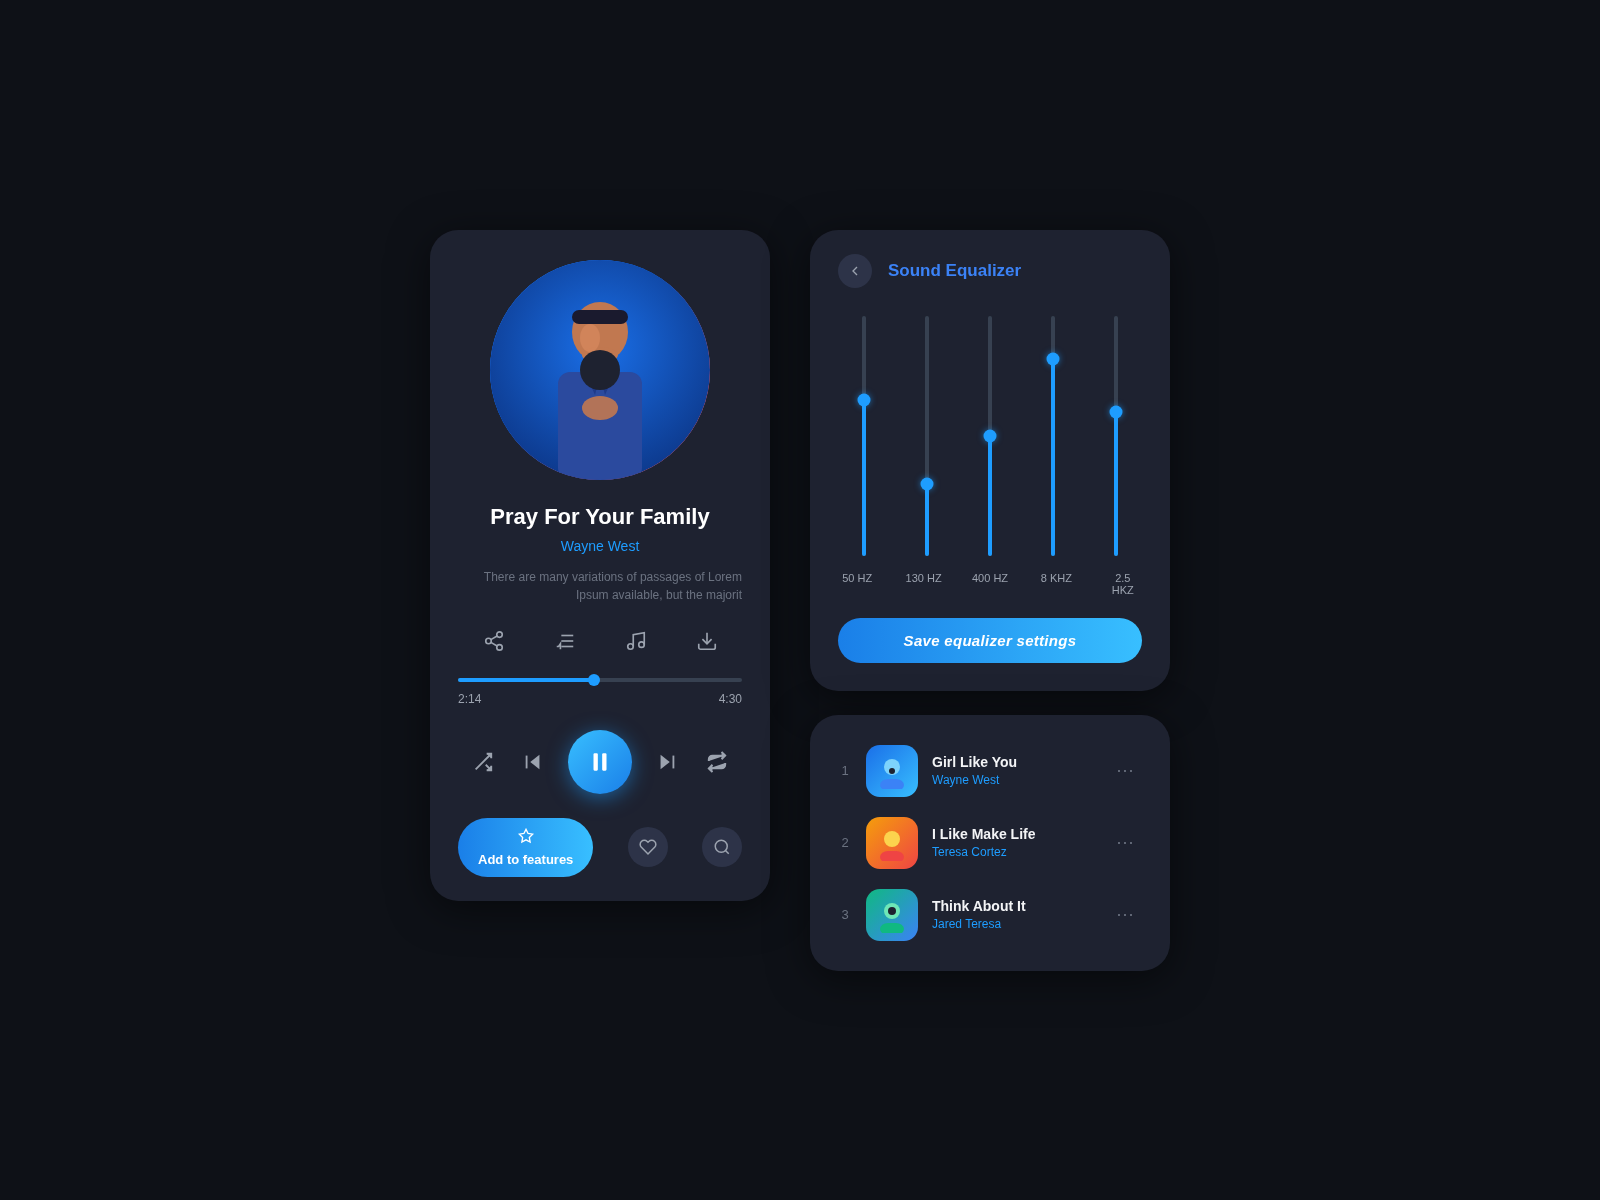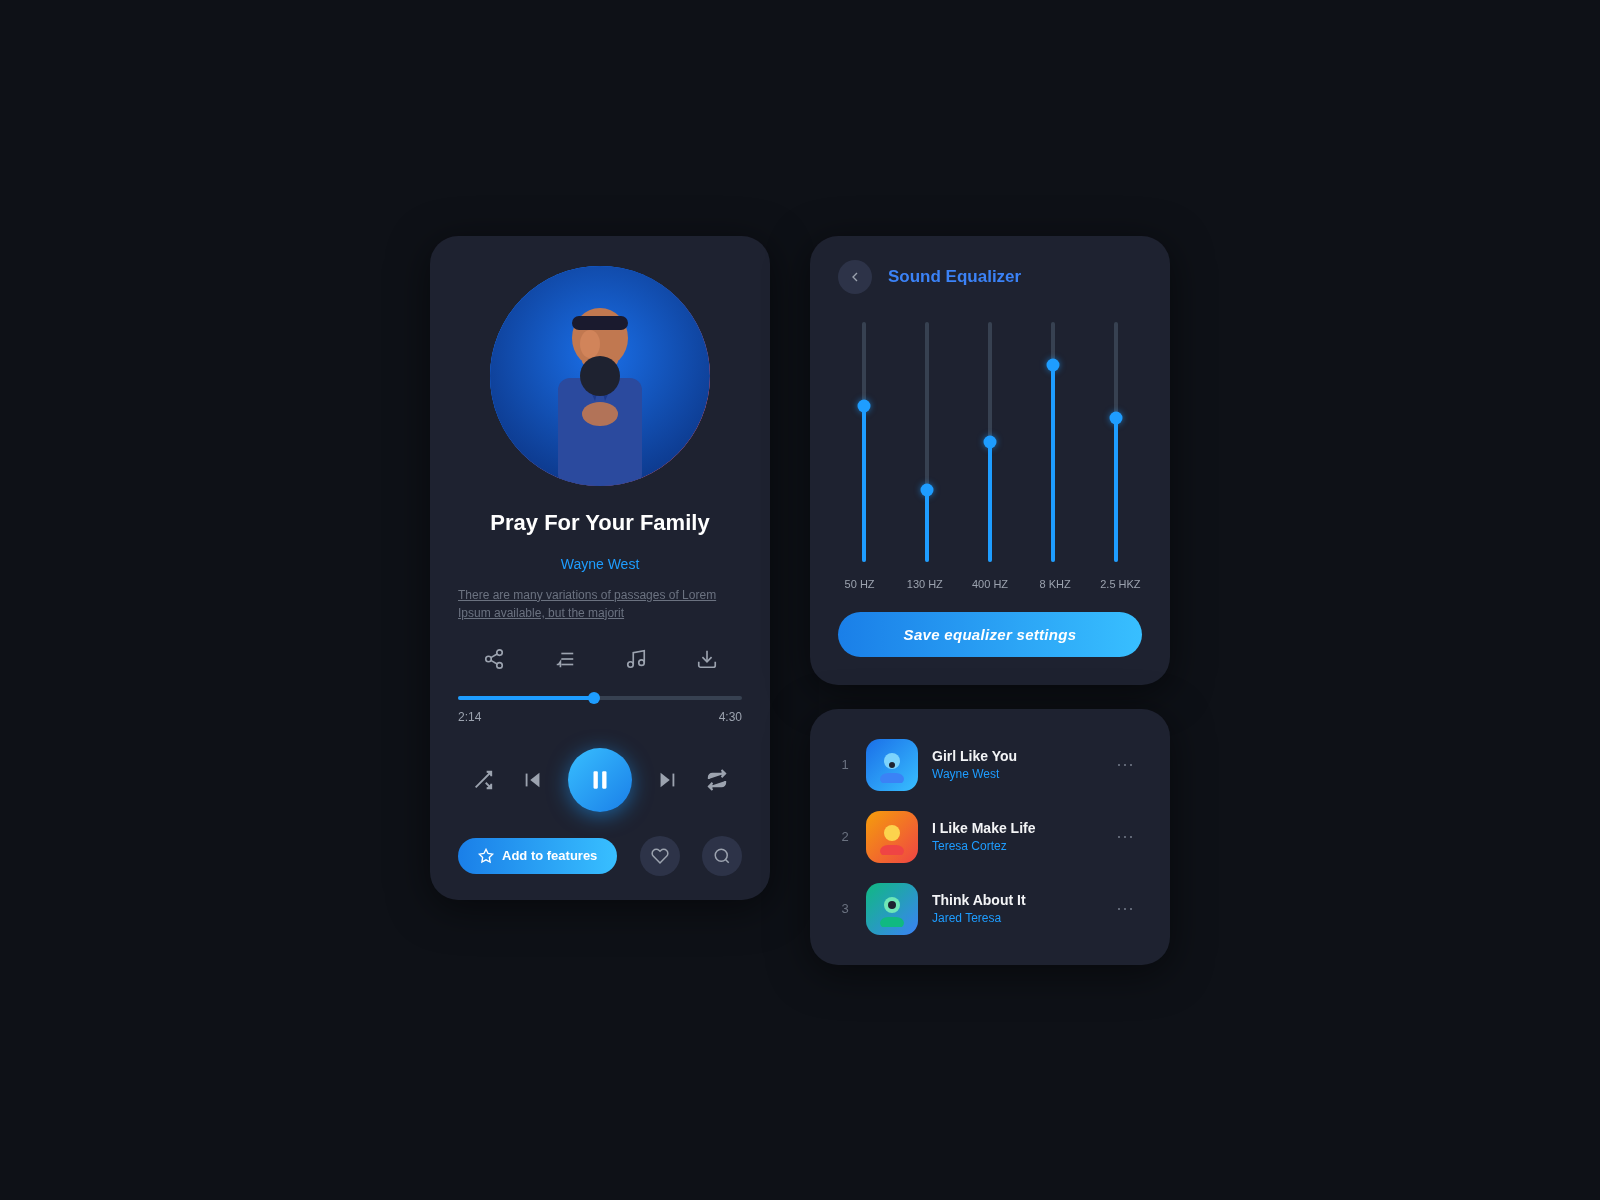--- a/index.html
+++ b/index.html
@@ -66,35 +66,34 @@
       top: 50%;
       left: 50%;
       transform: translate(-50%, -50%);
       z-index: 10;
     }
     .song-title {
       font-size: 22px;
       font-weight: 700;
       color: #ffffff;
       text-align: center;
-      margin-bottom: 20px;
+      margin-bottom: 8px;
     }
     .artist-name {
       font-size: 14px;
       color: #1e9dff;
       text-align: center;
       margin-bottom: 14px;
     }
     .song-description {
       font-size: 12px;
       color: #6b7280;
-      text-align: left;
+      text-align: right;
       line-height: 1.5;
       margin-bottom: 20px;
-      text-decoration: underline;
     }
     
     .action-icons {
       display: flex;
       justify-content: space-around;
       width: 100%;
       margin-bottom: 20px;
     }
     .action-icon-btn {
       background: none;
@@ -203,22 +202,23 @@
     .add-features-btn {
       background: linear-gradient(90deg, #1a7fe8, #38bfff);
       border: none;
       border-radius: 50px;
       padding: 10px 20px;
       color: white;
       font-size: 13px;
       font-weight: 600;
       cursor: pointer;
       display: flex;
-      align-items: flex-start;
+      align-items: center;
       gap: 8px;
+      flex-direction: column;
     }
     .add-features-btn svg {
       width: 16px;
       height: 16px;
       fill: none;
       stroke: white;
       stroke-width: 2;
     }
     .bottom-icon-btn {
       background: #2d3348;
@@ -323,21 +323,21 @@
       background: #1e9dff;
       position: absolute;
       left: 50%;
       transform: translateX(-50%);
       cursor: pointer;
       box-shadow: 0 0 6px rgba(30,157,255,0.6);
     }
     .eq-freq-labels {
       display: flex;
       justify-content: space-around;
-      gap: 22px;
+      gap: 28px;
       margin-bottom: 22px;
     }
     .freq-label {
       font-size: 11px;
       color: #9ca3af;
       text-align: center;
       flex: 1;
     }
     .save-eq-btn {
       width: 100%;

